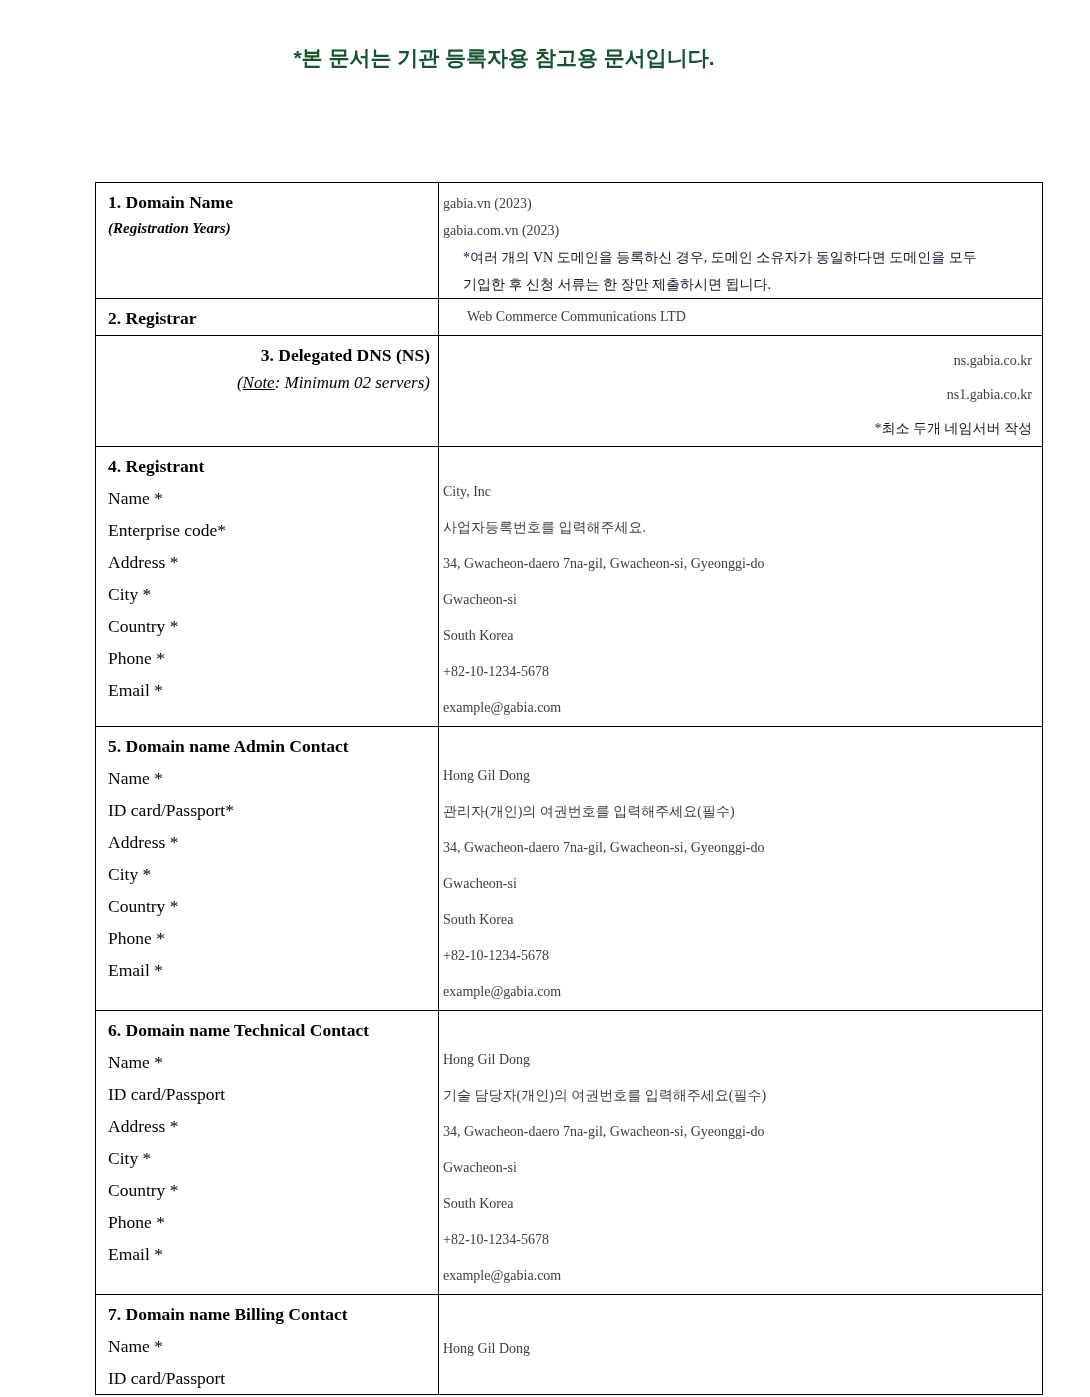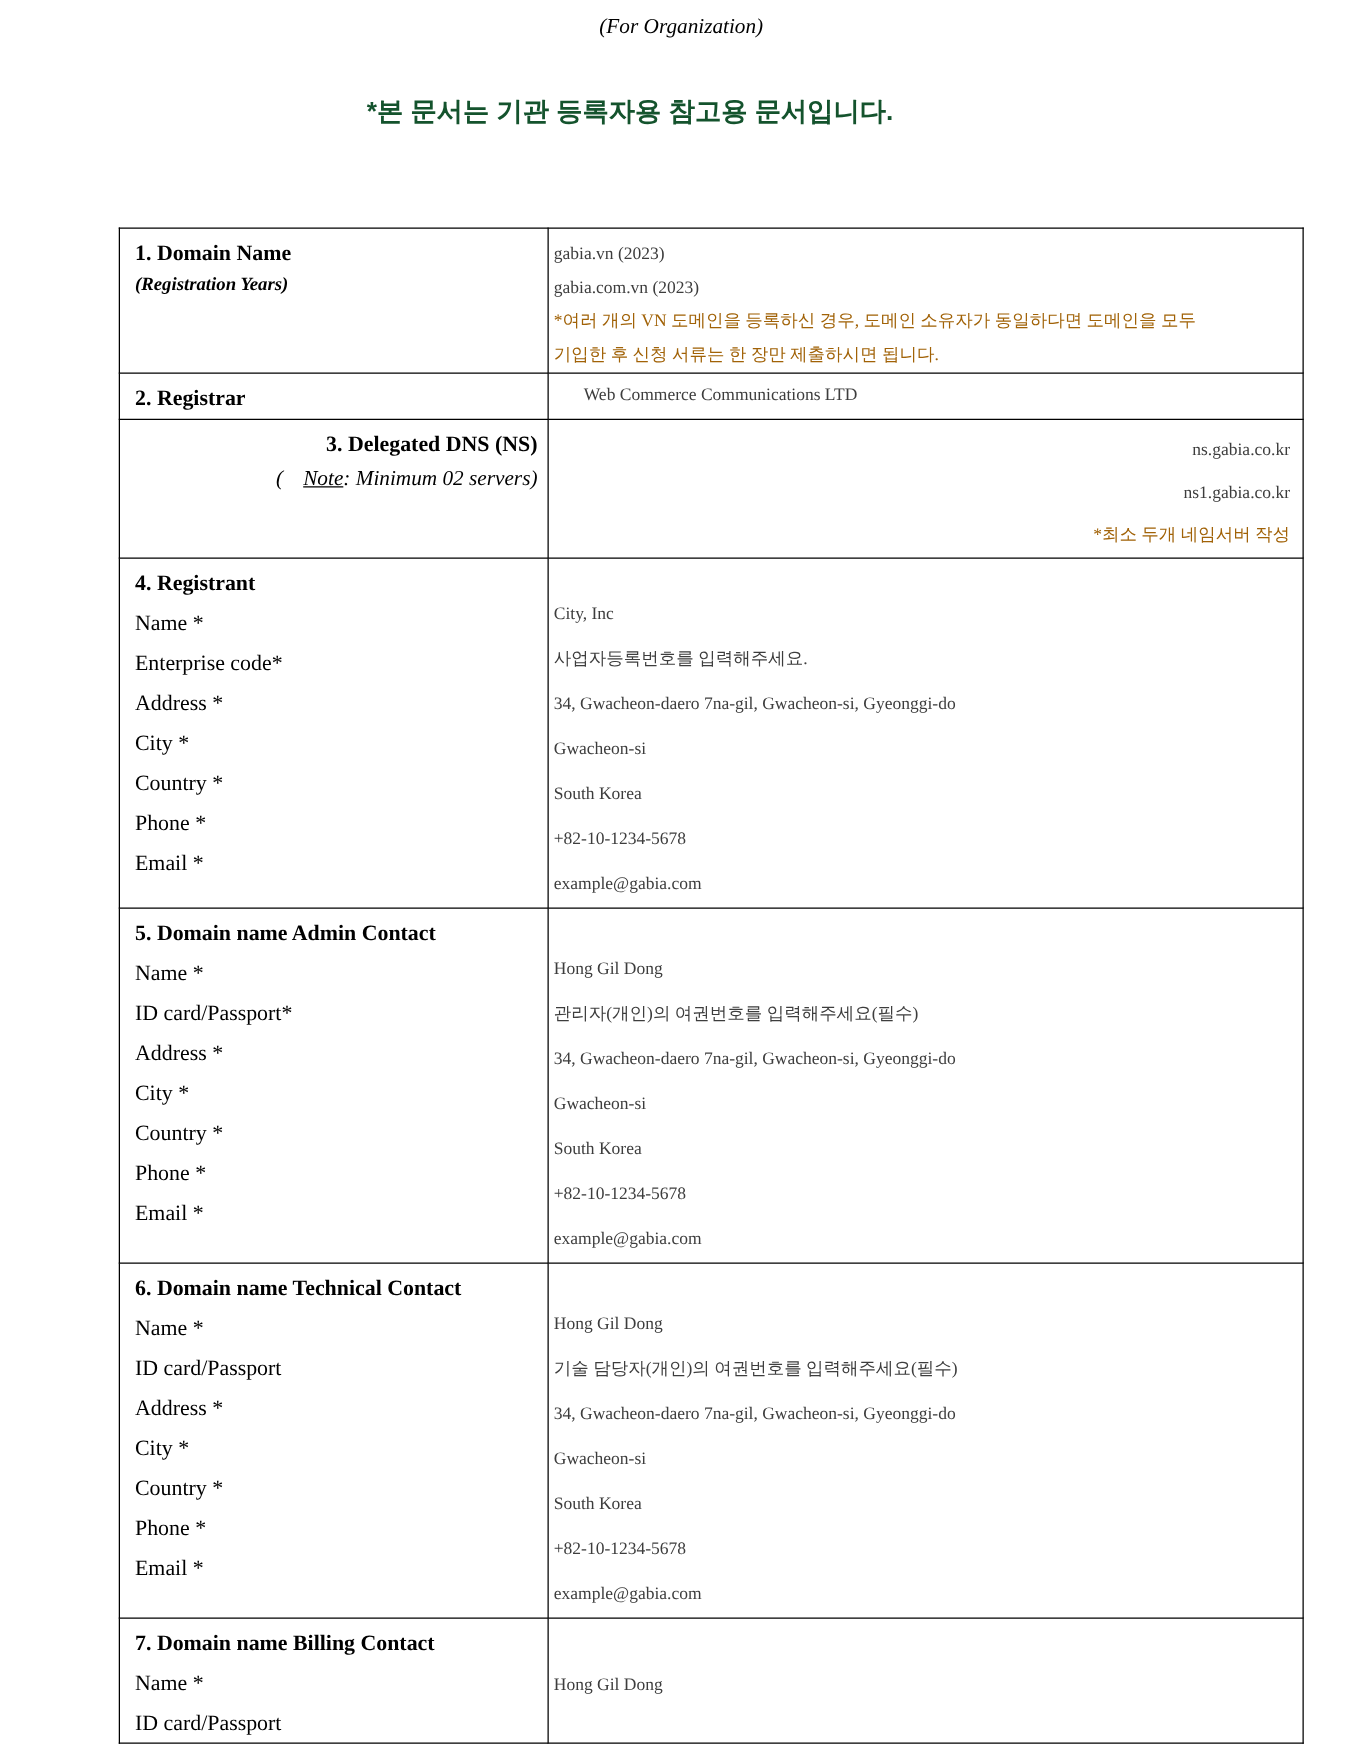--- a/index.html
+++ b/index.html
@@ -75,37 +75,37 @@
   .lsub { margin-top: 5px; }
   .row-domain .lsub {
     font-weight: bold;
     font-style: italic;
     font-size: 15px;
   }
   .row-dns .lsub {
     font-style: italic;
     font-size: 17px;
   }
-  .u { text-decoration: underline; margin-left: 16px; }
+  .u { text-decoration: underline; }
   .lfields { margin-top: 3px; }
   .llabel {
     font-size: 17.5px;
     line-height: 32px;
     white-space: nowrap;
   }
 
   
   .rcell {
     padding: 0 10px 0 4px;
     font-family: Liberation Serif, serif;
     font-size: 14px;
     color: #3d3d3d;
   }
   .vline { white-space: nowrap; }
-  .muted { color: #a16207; }
+  .muted { color: #0f172a; margin-left: 20px; }
 
   .row-domain .rcell { padding-top: 7px; }
   .row-domain .vline { line-height: 27px; }
 
   .row-registrar .rcell { vertical-align: middle; }
   .row-registrar .vline { line-height: 16px; margin-left: 24px; }
 
   .row-dns .rcell { padding-top: 8px; }
   .row-dns .vline { line-height: 34px; }
 
@@ -113,21 +113,20 @@
   .row-registrant .rcell { padding-top: 27px; }
   .row-admin .rcell      { padding-top: 31px; }
   .row-tech .rcell       { padding-top: 31px; }
   .row-billing .rcell    { padding-top: 36px; }
 </style>
 </head>
 <body>
 
 <div>
 
-  <div class="doc-subtitle">(For Organization)</div>
   <div class="doc-notice-wrap">
     <span class="doc-notice">*본 문서는 기관 등록자용 참고용 문서입니다.</span>
   </div>
 
   <table class="form-table">
     <colgroup>
         <col class="c-left">
         <col class="c-right">
       </colgroup>
     <tbody>

